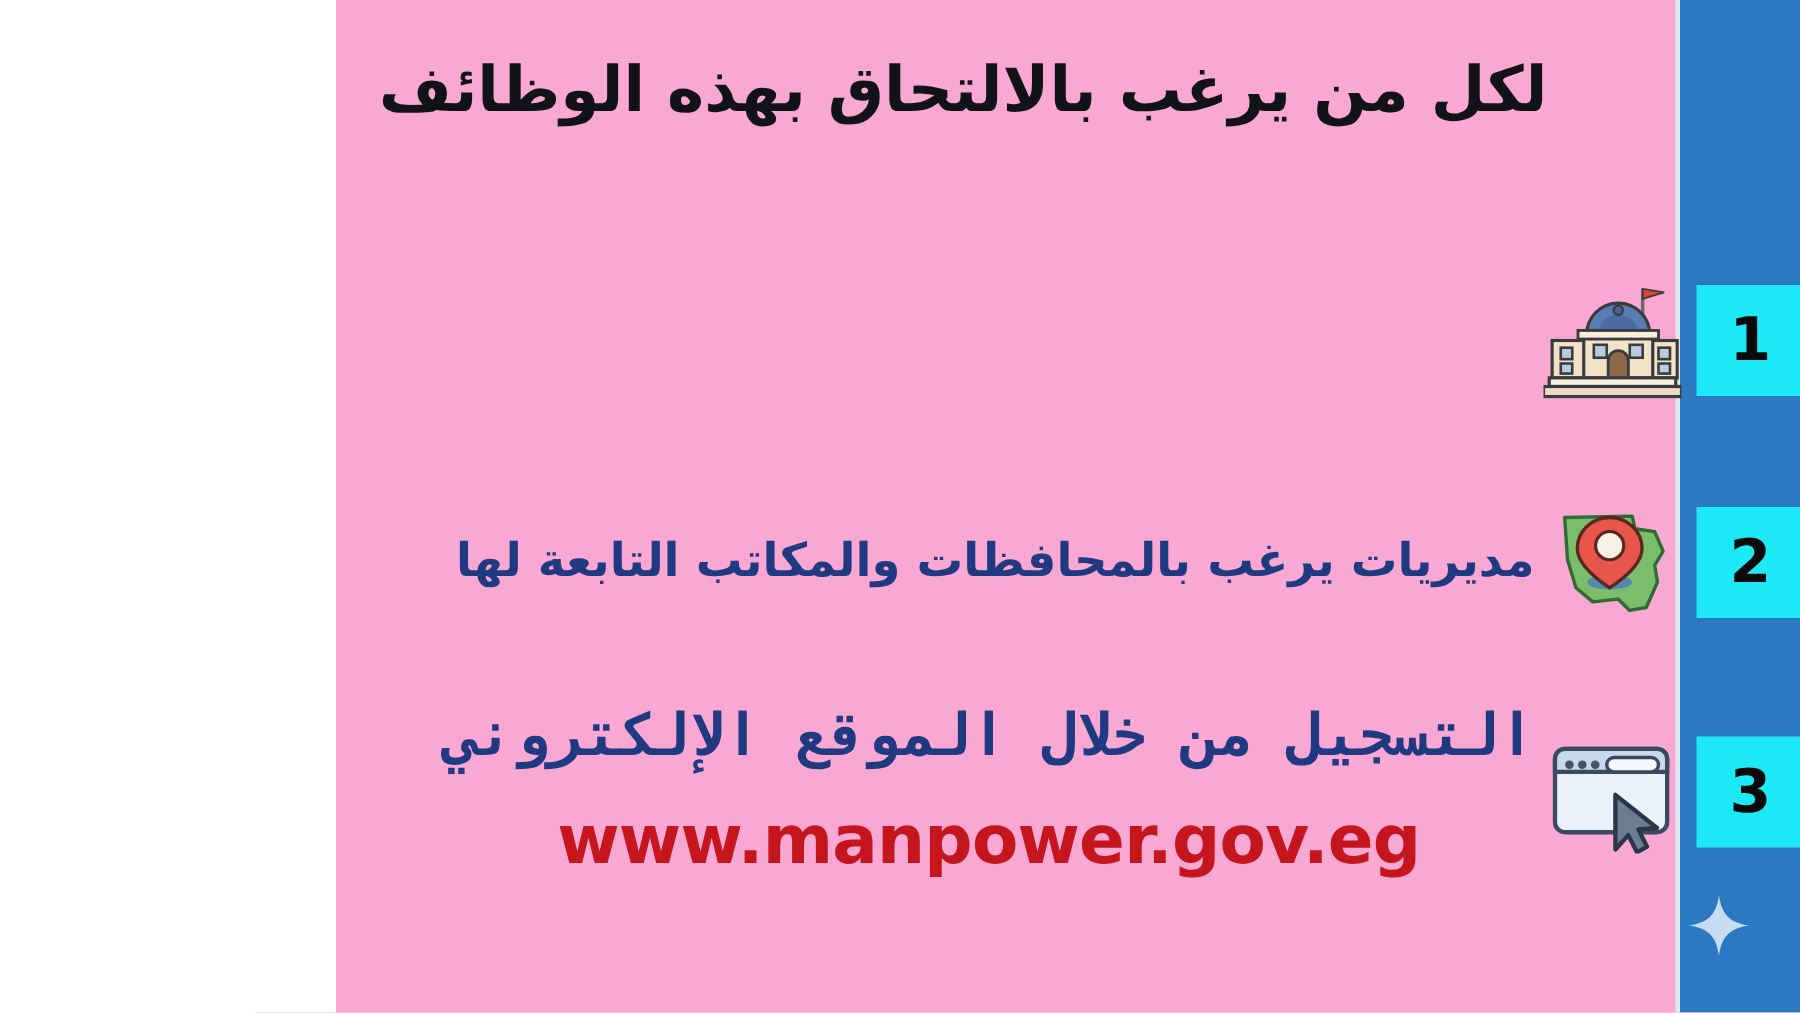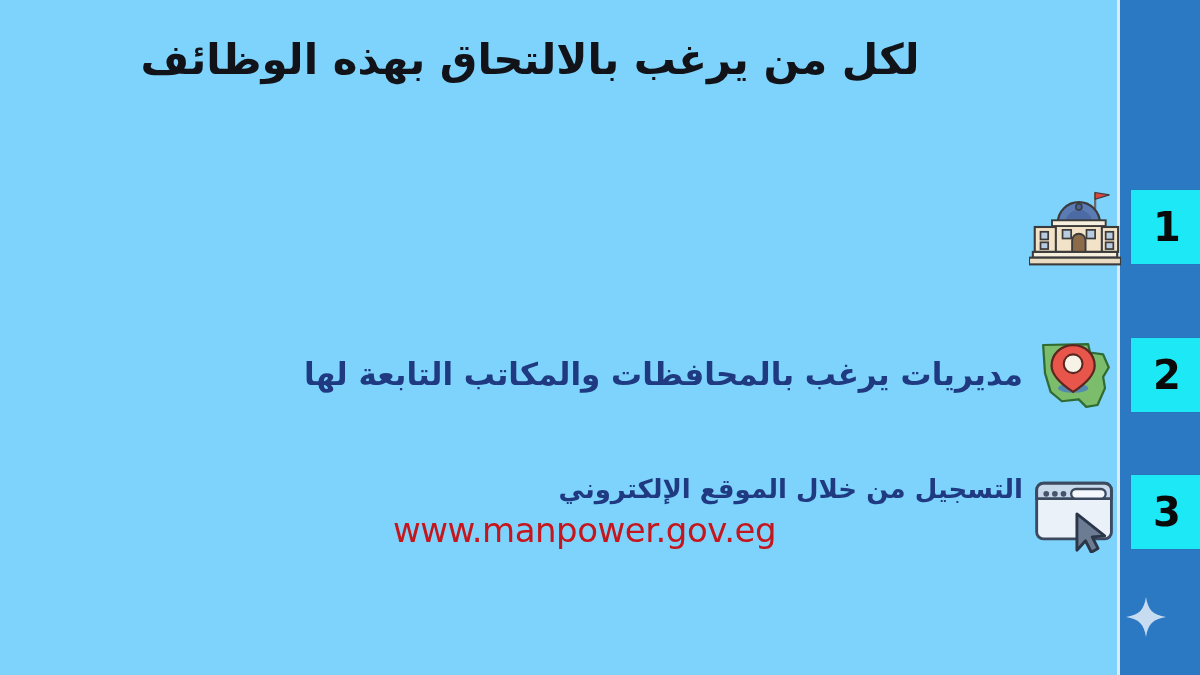--- a/index.html
+++ b/index.html
@@ -6,22 +6,22 @@
   html,body{margin:0;padding:0;}
   body{
     width:1200px;height:675px;
     background:#ffffff;
     font-family:"DejaVu Sans","Liberation Sans",sans-serif;
     overflow:hidden;
     position:relative;
   }
   #canvas{
     position:absolute;inset:0;
-    width:1200px;height:675px;
-    background:#7dd3fc;
+    width:976px;height:675px;
+    background:#f9a8d4;
     overflow:hidden;
   }
   
   .side-bar{
     position:absolute;top:0;right:0;
     width:80px;height:675px;
     background:#2b79c2;
   }
   .side-bar-edge{
     position:absolute;top:0;right:80px;
@@ -94,31 +94,31 @@
   #row-1 .badge{ margin-right:-38px; }
   #row-1 .line-a{ font-size:31px; line-height:1.25; }
   #row-1 .line-b{ font-size:31px; line-height:1.25; }
   
   #row-2{ top:333px; right:35px; left:100px; }
   #row-2 .badge{ margin-right:-38px; }
   #row-2 .line-a{ font-size:31px; line-height:1.2; }
   
   #row-3{ top:470px; right:35px; left:140px; }
   #row-3 .badge{ margin-right:-38px; }
-  #row-3 .line-a{ font-size:26px; line-height:1.2; }
+  #row-3 .line-a{ font-size:39px; line-height:1.2;font-family:Liberation Mono, monospace; }
   .url{
     display:block;
     color:#c4161c;
-    font-size:34px;
-    font-weight:normal;
+    font-size:45px;
+    font-weight:bold;
     direction:ltr;
     text-align:center;
     white-space:nowrap;
     letter-spacing:-0.5px;
-    margin-top:4px;
+    margin-top:16px;
   }
 </style>
 </head>
 <body>
 
 <div id="canvas">
 
   <div class="side-bar-edge"></div>
   <div class="side-bar">
     <svg class="sparkle" viewBox="0 0 40 40">

